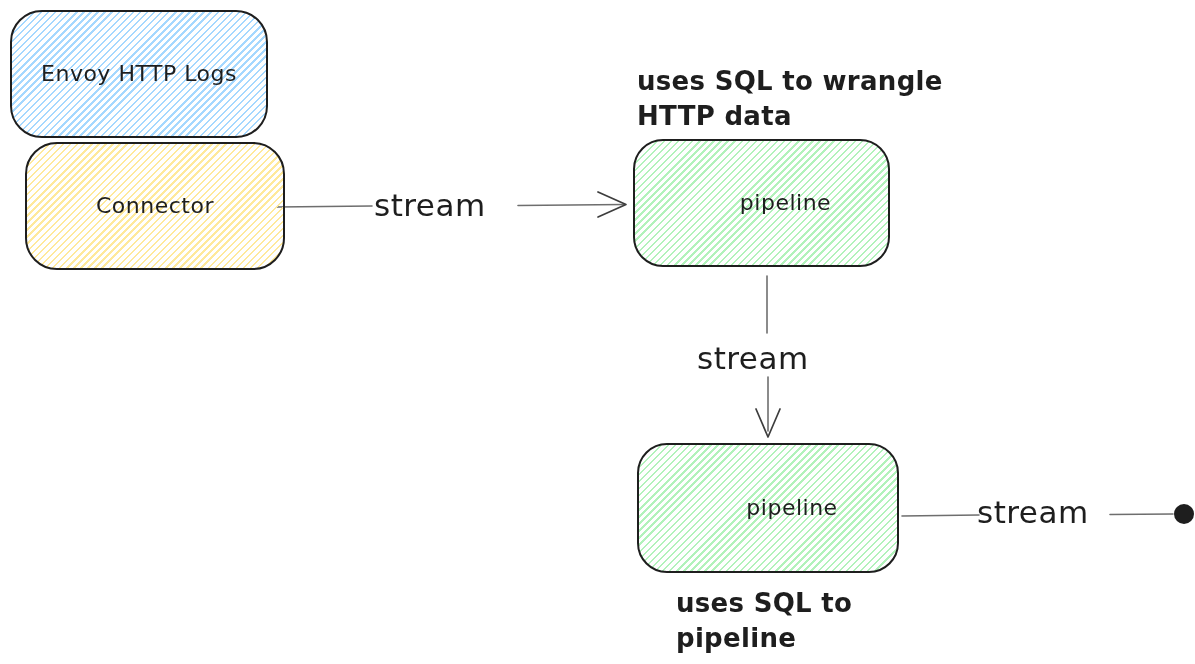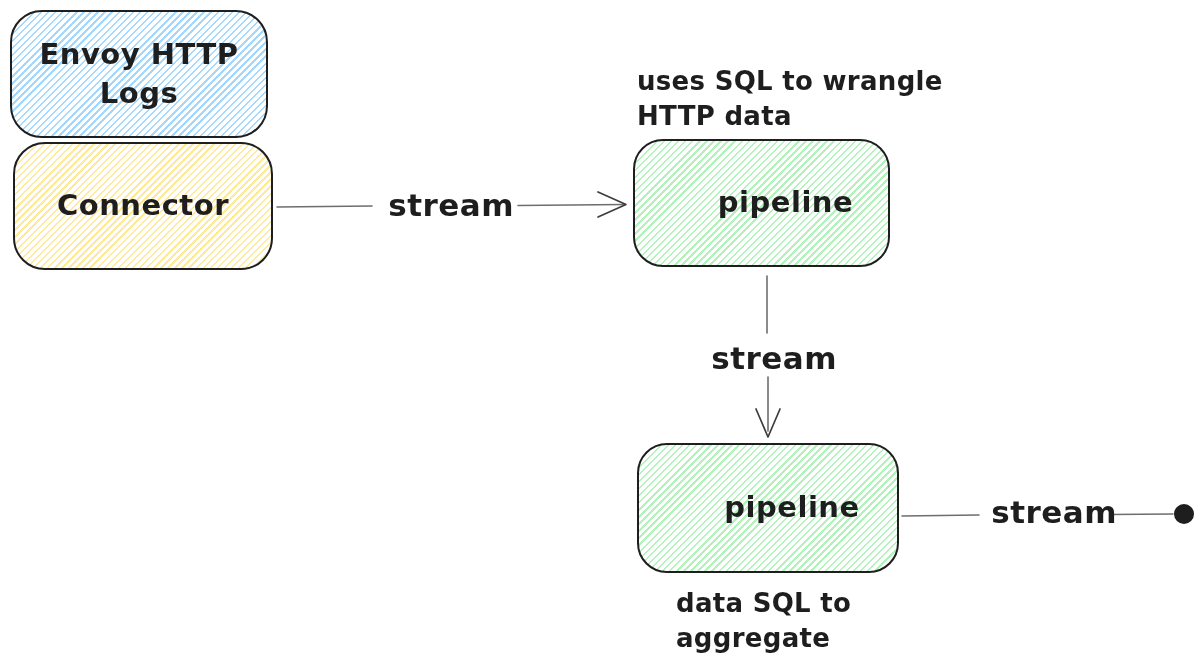--- a/index.html
+++ b/index.html
@@ -49,22 +49,22 @@
   .node {
     position: absolute;
     border: 2px solid var(--stroke);
     border-radius: 32px;
     display: flex;
     align-items: center;
     justify-content: center;
     text-align: center;
   }
   .node .node-label {
-    font-size: 29px;
-    font-weight: 700;
+    font-size: 22px;
+    font-weight: 400;
     line-height: 1.35;
     letter-spacing: 0.5px;
     color: var(--text);
     max-width: 232px;
   }
   .fill-blue {
     background: repeating-linear-gradient(135deg,
       var(--blue-hatch) 0px, var(--blue-hatch) 1.7px,
       transparent 1.7px, transparent 5px);
   }
@@ -74,43 +74,43 @@
       transparent 1.7px, transparent 5px);
   }
   .fill-green {
     background: repeating-linear-gradient(135deg,
       var(--green-hatch) 0px, var(--green-hatch) 1.7px,
       transparent 1.7px, transparent 5px);
     padding-left: 48px;
   }
 
   #node-envoy      { left: 10px;  top: 10px;  width: 258px; height: 128px; }
-  #node-connector  { left: 13px;  top: 142px; width: 260px; height: 128px; }
+  #node-connector  { left: 25px;  top: 142px; width: 260px; height: 128px; }
   #node-pipeline1  { left: 633px; top: 139px; width: 257px; height: 128px; border-radius: 30px; }
   #node-pipeline2  { left: 637px; top: 443px; width: 262px; height: 130px; border-radius: 30px; }
 
   .annotation {
     position: absolute;
     font-size: 26px;
     font-weight: 700;
     line-height: 1.33;
     letter-spacing: 0.3px;
     color: var(--text);
   }
   #annotation-wrangle { left: 637px; top: 64px;  width: 312px; }
   #annotation-aggregate { left: 676px; top: 586px; width: 224px; }
 
   .edge-label {
     position: absolute;
     font-size: 31px;
-    font-weight: 700;
+    font-weight: 400;
     letter-spacing: 0.5px;
     color: var(--text);
     width: 140px;
-    text-align: right;
+    text-align: left;
     line-height: 1.1;
   }
   #edge-label-1 { left: 374px; top: 188px; }
   #edge-label-2 { left: 697px; top: 341px; }
   #edge-label-3 { left: 977px; top: 495px; }
 </style>
 </head>
 <body>
 
 <div class="canvas">
@@ -140,19 +140,19 @@
 
   <div class="node fill-green" id="node-pipeline1">
     <span class="node-label">pipeline</span>
   </div>
 
   <div class="node fill-green" id="node-pipeline2">
     <span class="node-label">pipeline</span>
   </div>
 
   <div class="annotation" id="annotation-wrangle">uses SQL to wrangle HTTP data</div>
-  <div class="annotation" id="annotation-aggregate">data SQL to aggregate</div>
+  <div class="annotation" id="annotation-aggregate">uses SQL to pipeline</div>
 
   <div class="edge-label" id="edge-label-1">stream</div>
   <div class="edge-label" id="edge-label-2">stream</div>
   <div class="edge-label" id="edge-label-3">stream</div>
 
 </div>
 
 </body></html>

